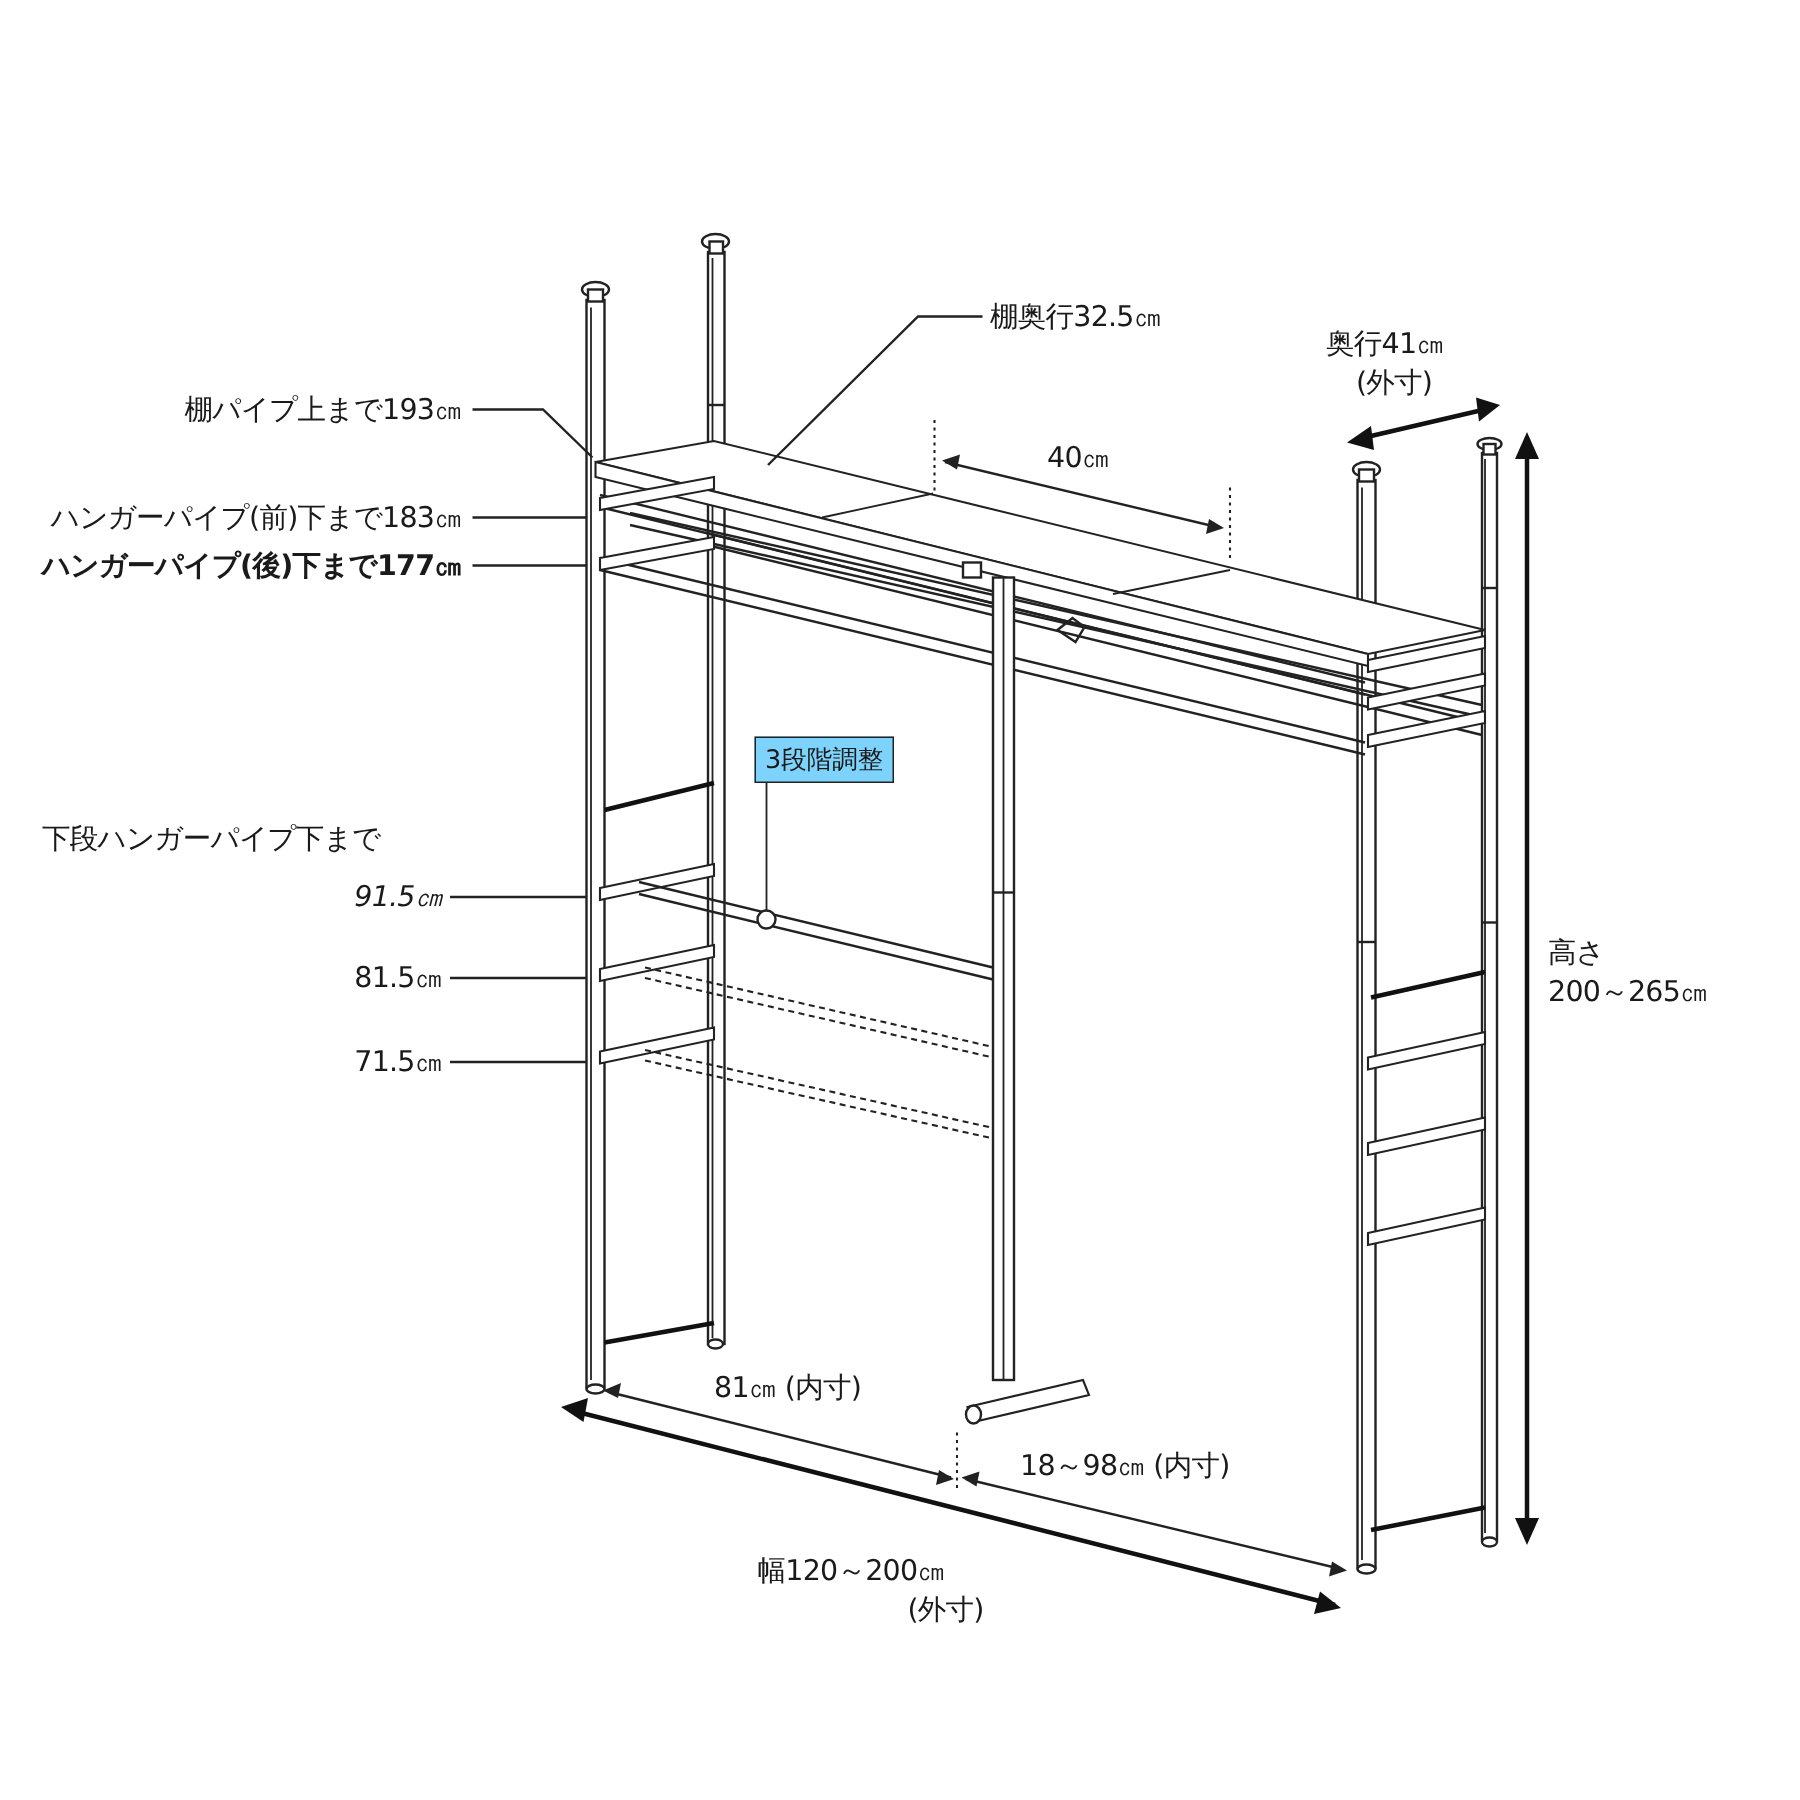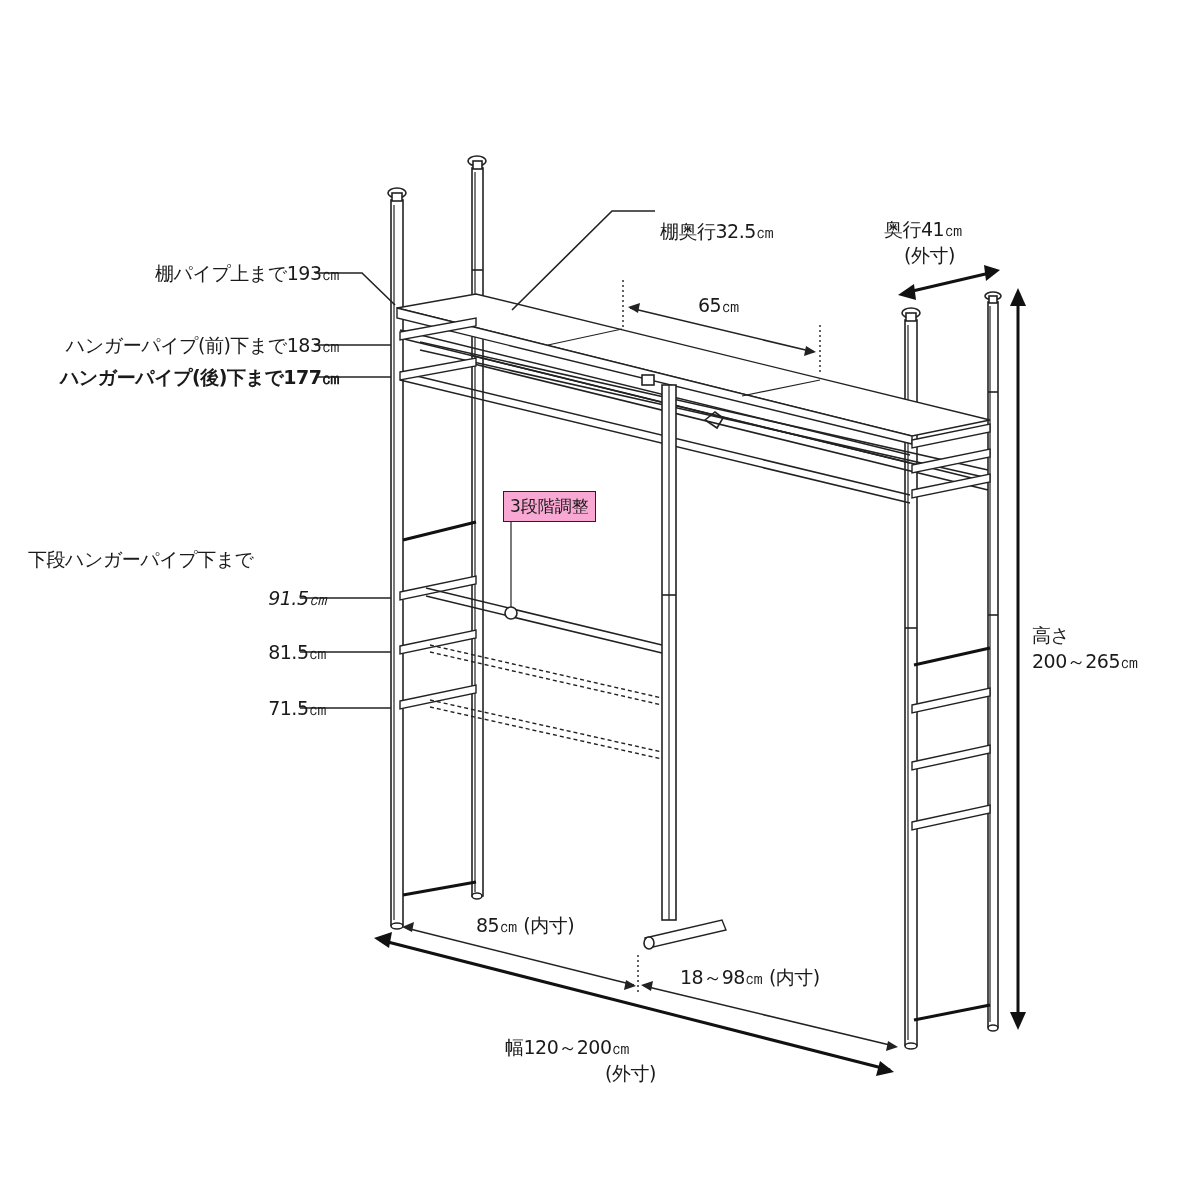--- a/index.html
+++ b/index.html
@@ -1,21 +1,21 @@
 <!DOCTYPE html>
 <html><head>
   <meta charset="utf-8">
   <style>
     html, body { margin: 0; padding: 0; background: #ffffff; }
     body { width: 1200px; height: 1200px; position: relative; overflow: hidden;
            font-family: "DejaVu Sans", "Liberation Sans", sans-serif; color: #1a1a1a; }
     #diagram { position: absolute; left: 0; top: 0; width: 1200px; height: 1200px; }
     .lbl { position: absolute; font-size: 19px; line-height: 22px; white-space: nowrap; letter-spacing: -0.5px; }
-    .r { text-align: right; margin-left: 32px; }
-    .boxlbl { position: absolute; border: 1.5px solid #222; background: #f9a8d4; padding: 3px 6px; font-size: 17px; }
+    .r { text-align: right; }
+    .boxlbl { position: absolute; border: 1.5px solid #222; background: #7dd3fc; padding: 3px 6px; font-size: 17px; }
     svg .pole { fill: #fff; stroke: #222; stroke-width: 1.6; }
     svg .ln { stroke: #222; stroke-width: 1.6; fill: none; }
     svg .thin { stroke: #222; stroke-width: 1.2; fill: none; }
     svg .thick { stroke: #111; stroke-width: 3; fill: none; }
     svg .dash { stroke: #222; stroke-width: 1.4; fill: none; stroke-dasharray: 4 3; }
     svg .dot { stroke: #222; stroke-width: 1.4; fill: none; stroke-dasharray: 2 3; }
     svg .shelf { fill: #fff; stroke: #222; stroke-width: 1.4; }
   </style>
 </head>
 <body>
@@ -157,27 +157,27 @@
     <line class="ln" x1="644" y1="986" x2="894" y2="1046"></line>
     <polygon points="641,985 653,981 651,991" fill="#222"></polygon>
     <polygon points="898,1047 886,1051 888,1041" fill="#222"></polygon>
     <line class="dot" x1="638" y1="955" x2="638" y2="995"></line>
   </g>
 </svg>
 
 <div class="lbl r" style="left:40px;top:262px;width:268px;">棚パイプ上まで193㎝</div>
 <div class="lbl r" style="left:0px;top:334px;width:308px;">ハンガーパイプ(前)下まで183㎝</div>
 <div class="lbl r" style="left:0px;top:366px;width:308px;font-weight:bold;">ハンガーパイプ(後)下まで177㎝</div>
-<div class="lbl" style="left:660px;top:200px;margin-top:20px;">棚奥行32.5㎝</div>
-<div class="lbl" style="left:698px;top:294px;">65㎝</div>
+<div class="lbl" style="left:660px;top:200px;">棚奥行32.5㎝</div>
+<div class="lbl" style="left:698px;top:294px;">40㎝</div>
 <div class="lbl" style="left:884px;top:218px;">奥行41㎝</div>
 <div class="lbl" style="left:904px;top:244px;">(外寸)</div>
 <div class="boxlbl" style="left:503px;top:491px;">3段階調整</div>
 <div class="lbl" style="left:28px;top:548px;">下段ハンガーパイプ下まで</div>
 <div class="lbl r" style="left:180px;top:587px;width:115px;font-style:italic;">91.5㎝</div>
 <div class="lbl r" style="left:180px;top:641px;width:115px;">81.5㎝</div>
 <div class="lbl r" style="left:180px;top:697px;width:115px;">71.5㎝</div>
 <div class="lbl" style="left:1032px;top:624px;">高さ</div>
 <div class="lbl" style="left:1032px;top:650px;">200～265㎝</div>
-<div class="lbl" style="left:476px;top:914px;">85㎝ (内寸)</div>
+<div class="lbl" style="left:476px;top:914px;">81㎝ (内寸)</div>
 <div class="lbl" style="left:680px;top:966px;">18～98㎝ (内寸)</div>
 <div class="lbl" style="left:505px;top:1036px;">幅120～200㎝</div>
 <div class="lbl" style="left:605px;top:1062px;">(外寸)</div>
 
 </body></html>

